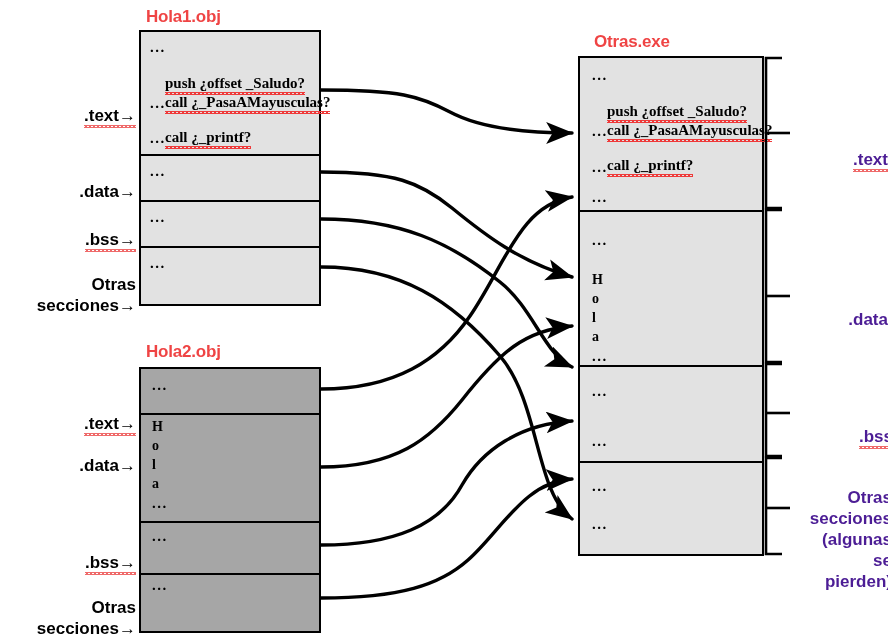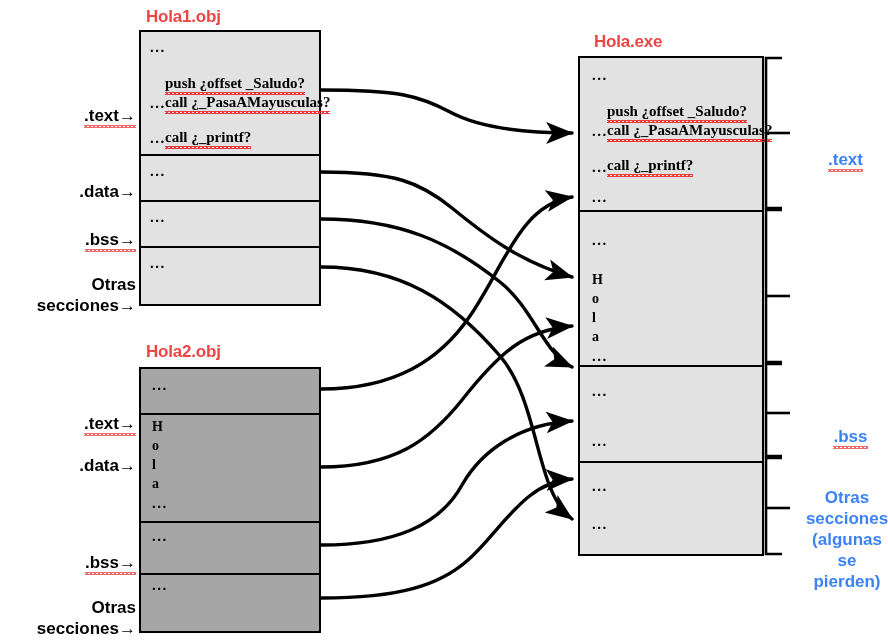--- a/index.html
+++ b/index.html
@@ -47,21 +47,21 @@
     background-size:4px 3px;background-repeat:repeat-x;
   }
 
   
   .slabel{
     position:absolute;font-family:"Liberation Sans",sans-serif;font-weight:bold;
     font-size:17px;color:#000;text-align:right;white-space:pre-line;line-height:21px;
   }
   .rlabel{
     position:absolute;font-family:"Liberation Sans",sans-serif;font-weight:bold;
-    font-size:17px;color:#3b82f6;text-align:center;white-space:pre-line;line-height:21px;
+    font-size:17px;color:#4c1d95;text-align:right;white-space:pre-line;line-height:21px;
   }
   .uline{position:relative;display:inline-block;}
   .uline::after{
     content:"";position:absolute;left:0;right:0;bottom:-2px;height:3px;
     background-image:
       linear-gradient(45deg,transparent 40%,#ef6a6a 40%,#ef6a6a 60%,transparent 60%),
       linear-gradient(-45deg,transparent 40%,#ef6a6a 40%,#ef6a6a 60%,transparent 60%);
     background-size:4px 3px;background-repeat:repeat-x;
   }
   svg.overlay{position:absolute;left:0;top:0;width:888px;height:640px;pointer-events:none;}
@@ -134,21 +134,21 @@
   </div>
   <div class="dots" style="left:152px;top:378px;">...</div>
   <div class="vchar" style="left:152px;top:419px;">H</div>
   <div class="vchar" style="left:152px;top:438px;">o</div>
   <div class="vchar" style="left:152px;top:457px;">l</div>
   <div class="vchar" style="left:152px;top:476px;">a</div>
   <div class="dots" style="left:152px;top:496px;">...</div>
   <div class="dots" style="left:152px;top:529px;">...</div>
   <div class="dots" style="left:152px;top:578px;">...</div>
 
-  <div class="obj-title" style="left:594px;top:32px;">Hola.exe</div>
+  <div class="obj-title" style="left:594px;top:32px;">Otras.exe</div>
 
   <div class="modbox light" style="left:578px;top:56px;width:186px;height:500px;">
     <div class="seg" style="top:0px;height:152px;"></div>
     <div class="seg div" style="top:152px;height:155px;"></div>
     <div class="seg div" style="top:307px;height:96px;"></div>
     <div class="seg div" style="top:403px;height:93px;"></div>
   </div>
 
   <div class="dots" style="left:592px;top:68px;">...</div>
   <div class="code" style="left:592px;top:84px;">
@@ -172,20 +172,23 @@
   <div class="dots" style="left:592px;top:349px;">...</div>
 
   <div class="dots" style="left:592px;top:384px;">...</div>
   <div class="dots" style="left:592px;top:434px;">...</div>
 
   <div class="dots" style="left:592px;top:479px;">...</div>
   <div class="dots" style="left:592px;top:517px;">...</div>
 
   <div class="rlabel" style="left:803px;top:128px;width:85px;">
     <span class="uline">.text</span>
+  </div>
+  <div class="rlabel" style="left:803px;top:288px;width:85px;">
+    <span>.data</span>
   </div>
   <div class="rlabel" style="left:808px;top:405px;width:85px;">
     <span class="uline">.bss</span>
   </div>
   <div class="rlabel" style="left:802px;top:466px;width:90px;">
     <span>Otras
 secciones
 (algunas
  se
 pierden)</span>

